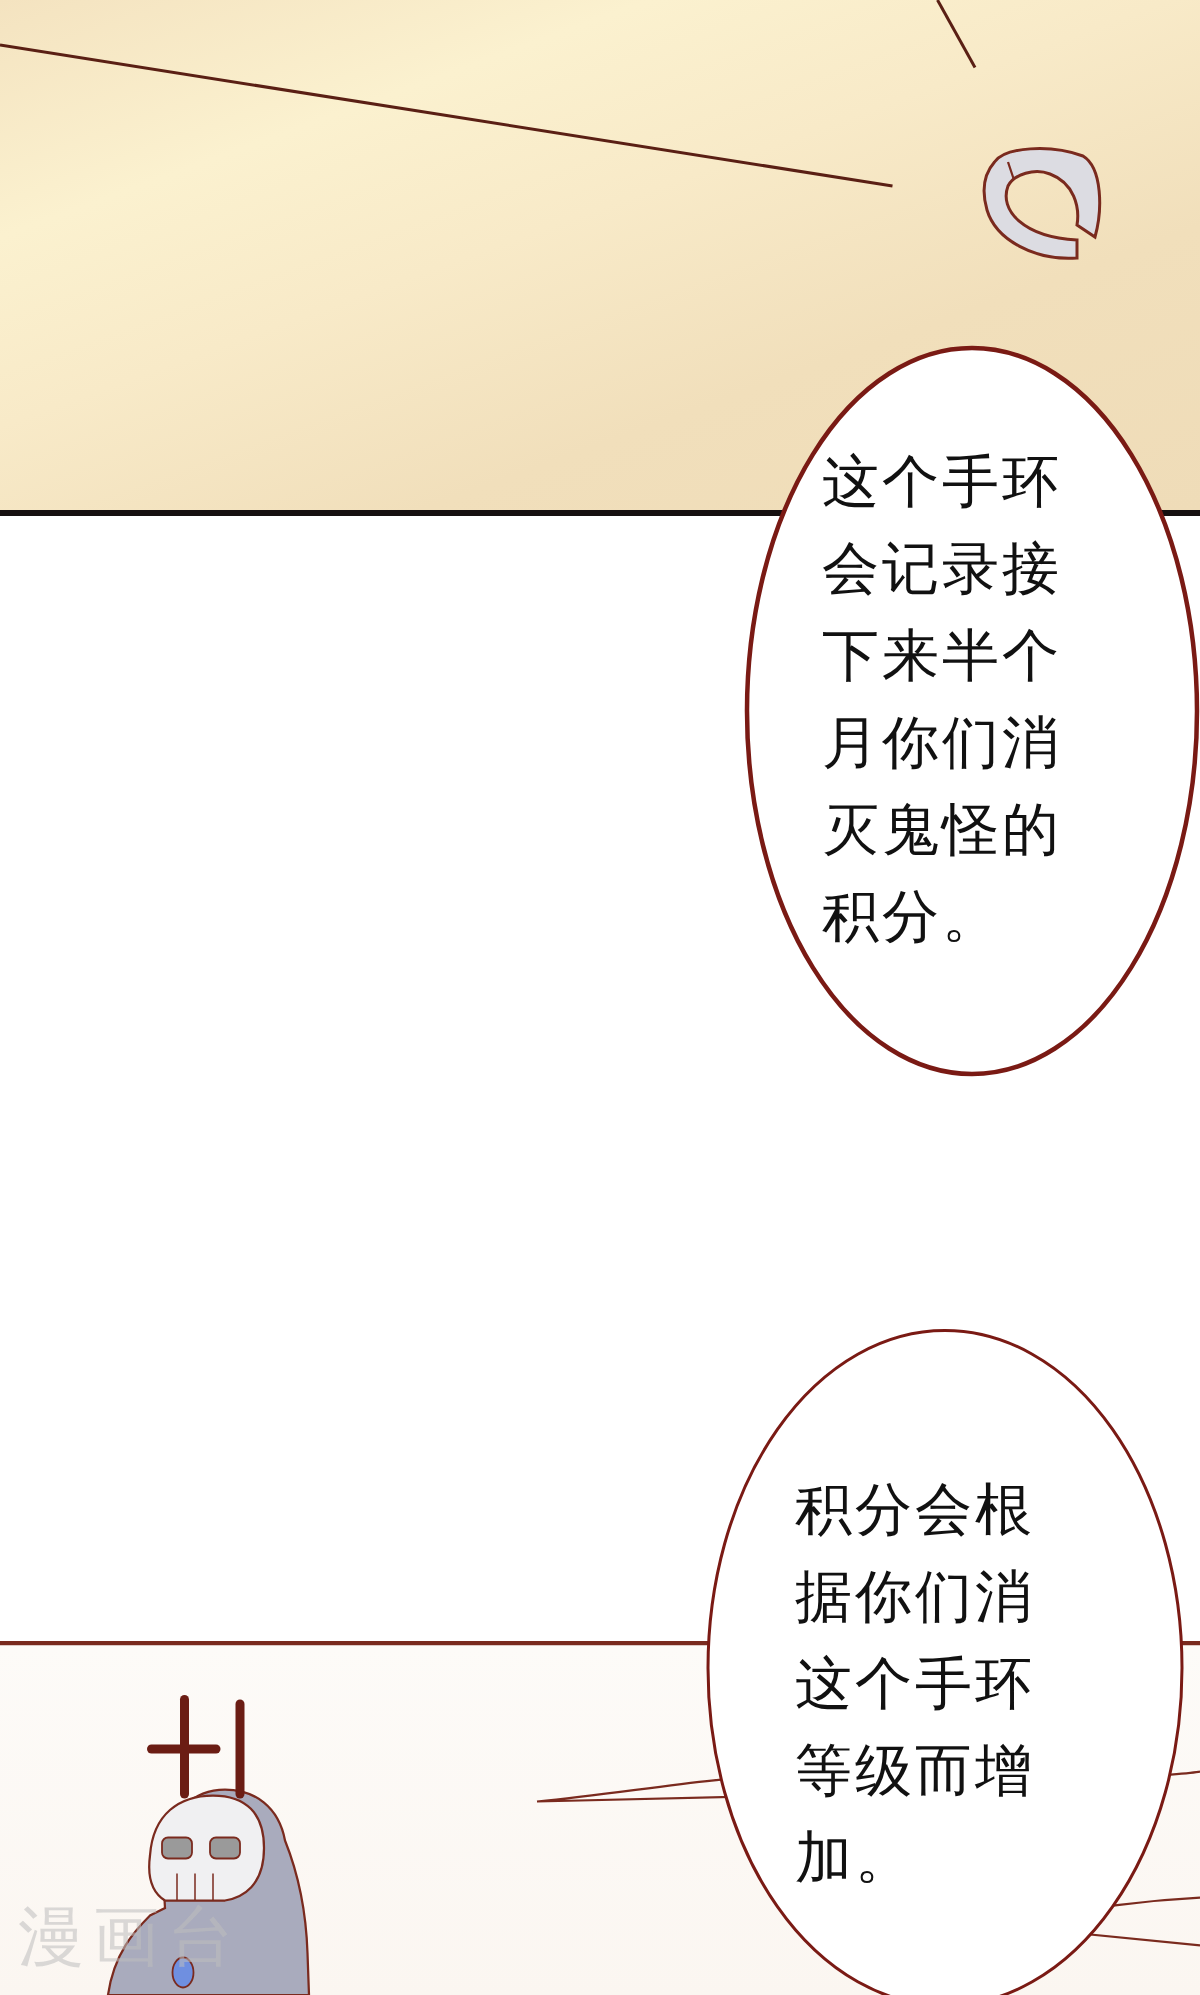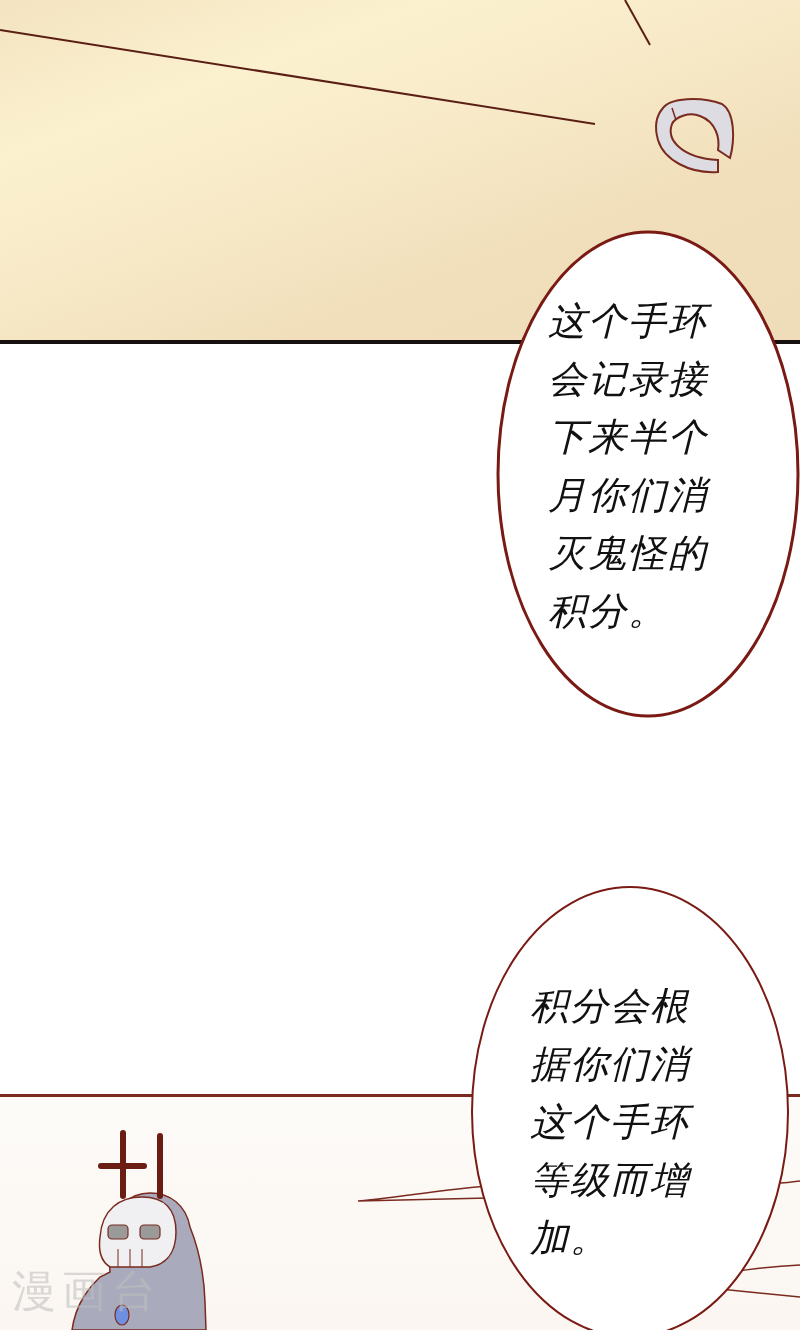--- a/index.html
+++ b/index.html
@@ -24,21 +24,20 @@
       top: 1097px; height: 233px;
       background: linear-gradient(180deg, #fdfbf8 0%, #fbf6f1 100%);
     }
     svg.layer { position: absolute; left: 0; top: 0; }
     .bubble-text {
       position: absolute;
       font-size: 38px; line-height: 58px; color: #111111;
       letter-spacing: 2px;
       font-family: "DejaVu Sans", sans-serif;
       white-space: pre;
-      font-style: italic;
     }
     #bubble1-text { left: 548px; top: 292px; }
     #bubble2-text { left: 530px; top: 977px; }
     #watermark {
       position: absolute; left: 12px; top: 1262px;
       font-size: 44px; color: rgba(190,190,190,0.55); letter-spacing: 6px;
       font-family: "DejaVu Sans", sans-serif;
     }
     #plus-one {
       position: absolute; left: 98px; top: 1128px;

